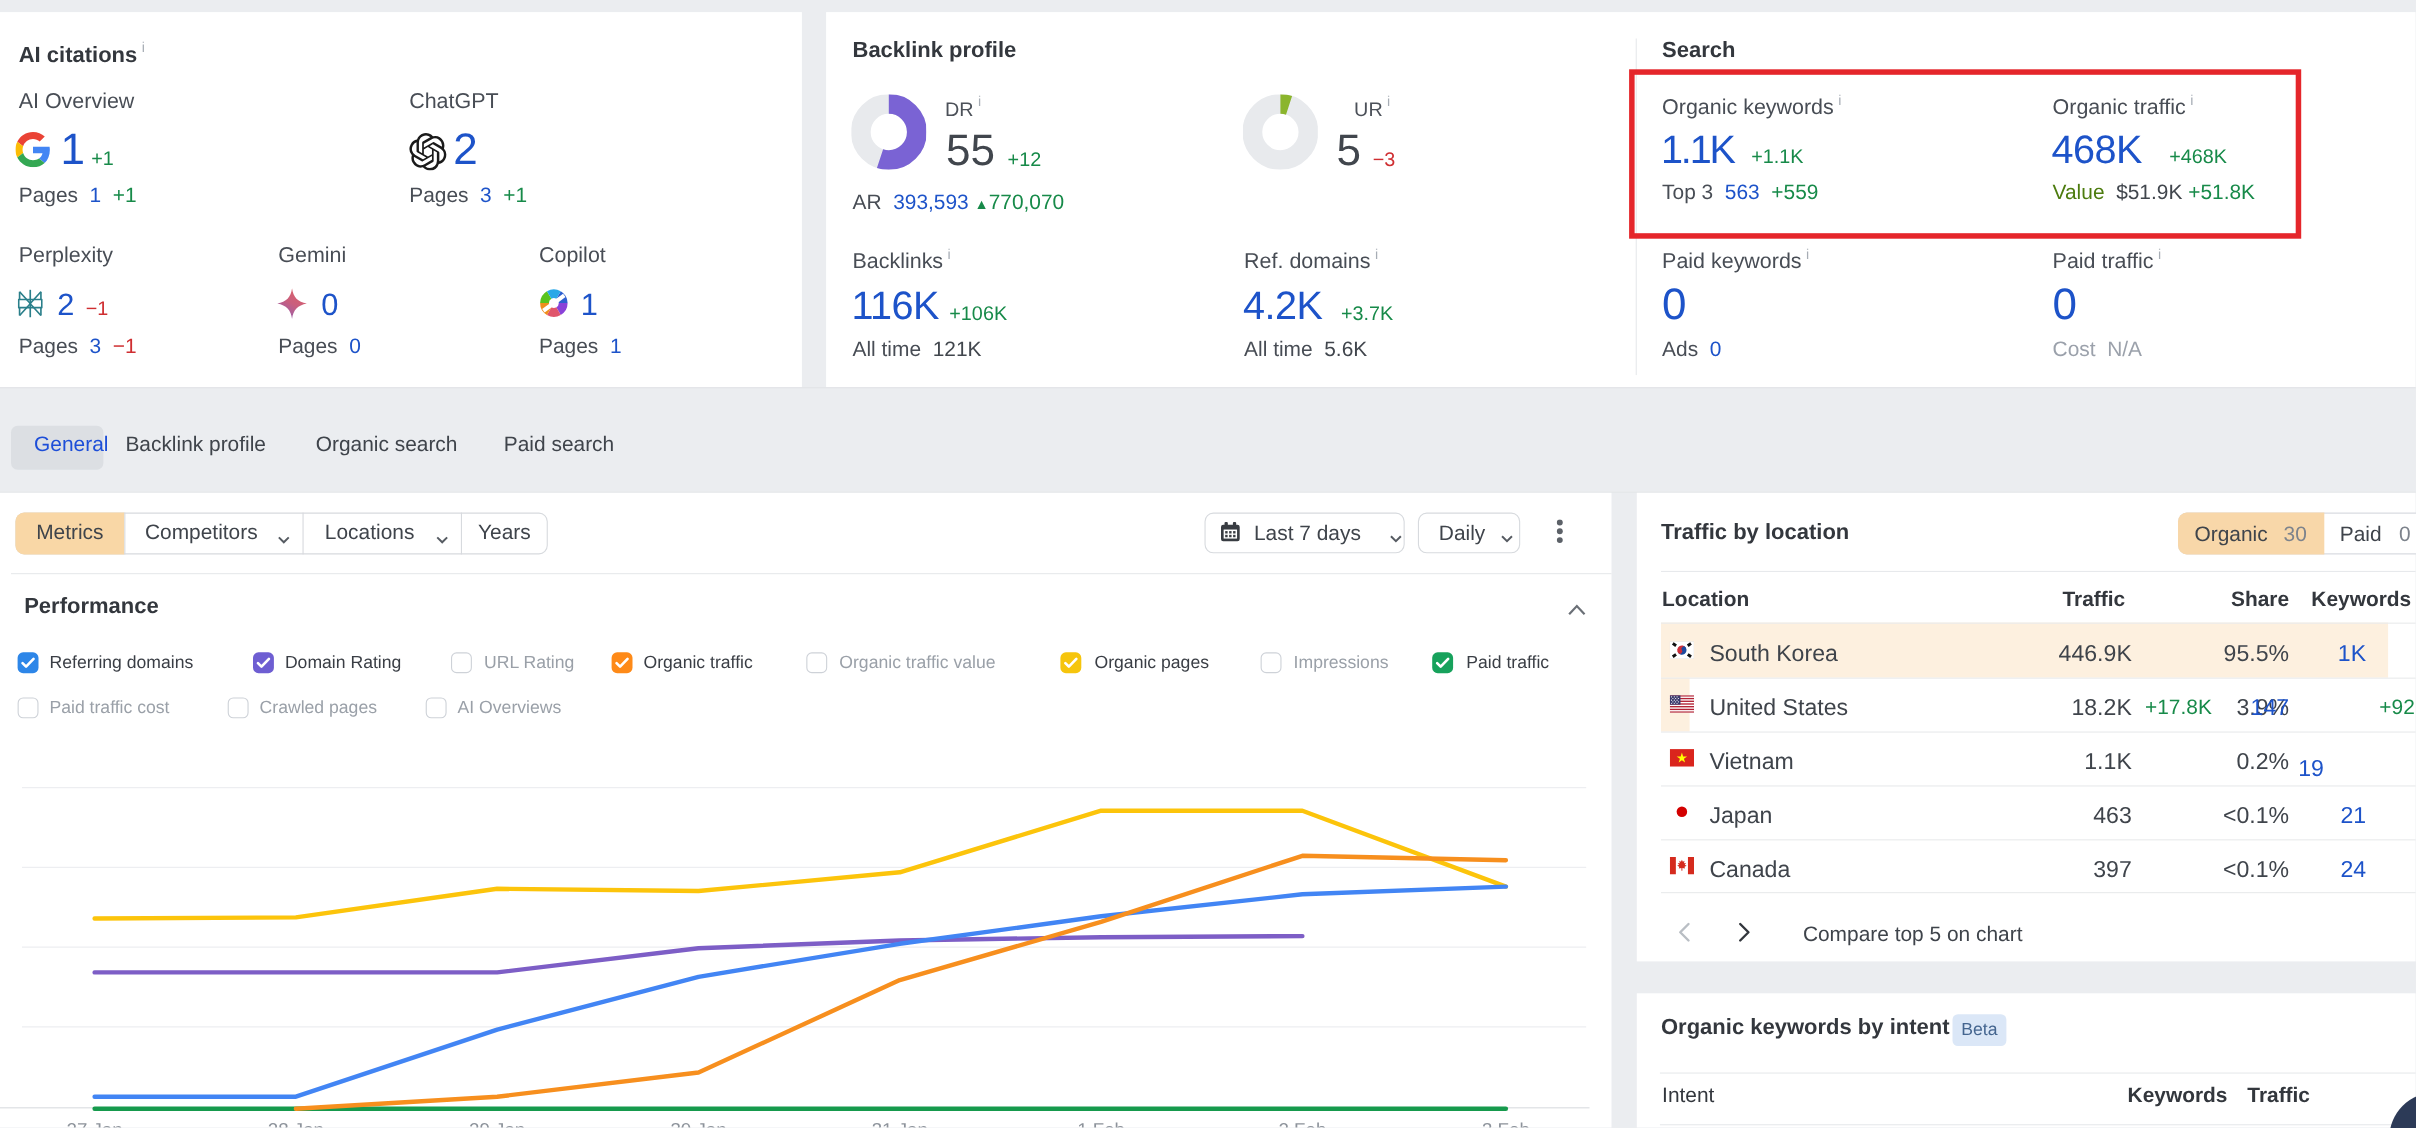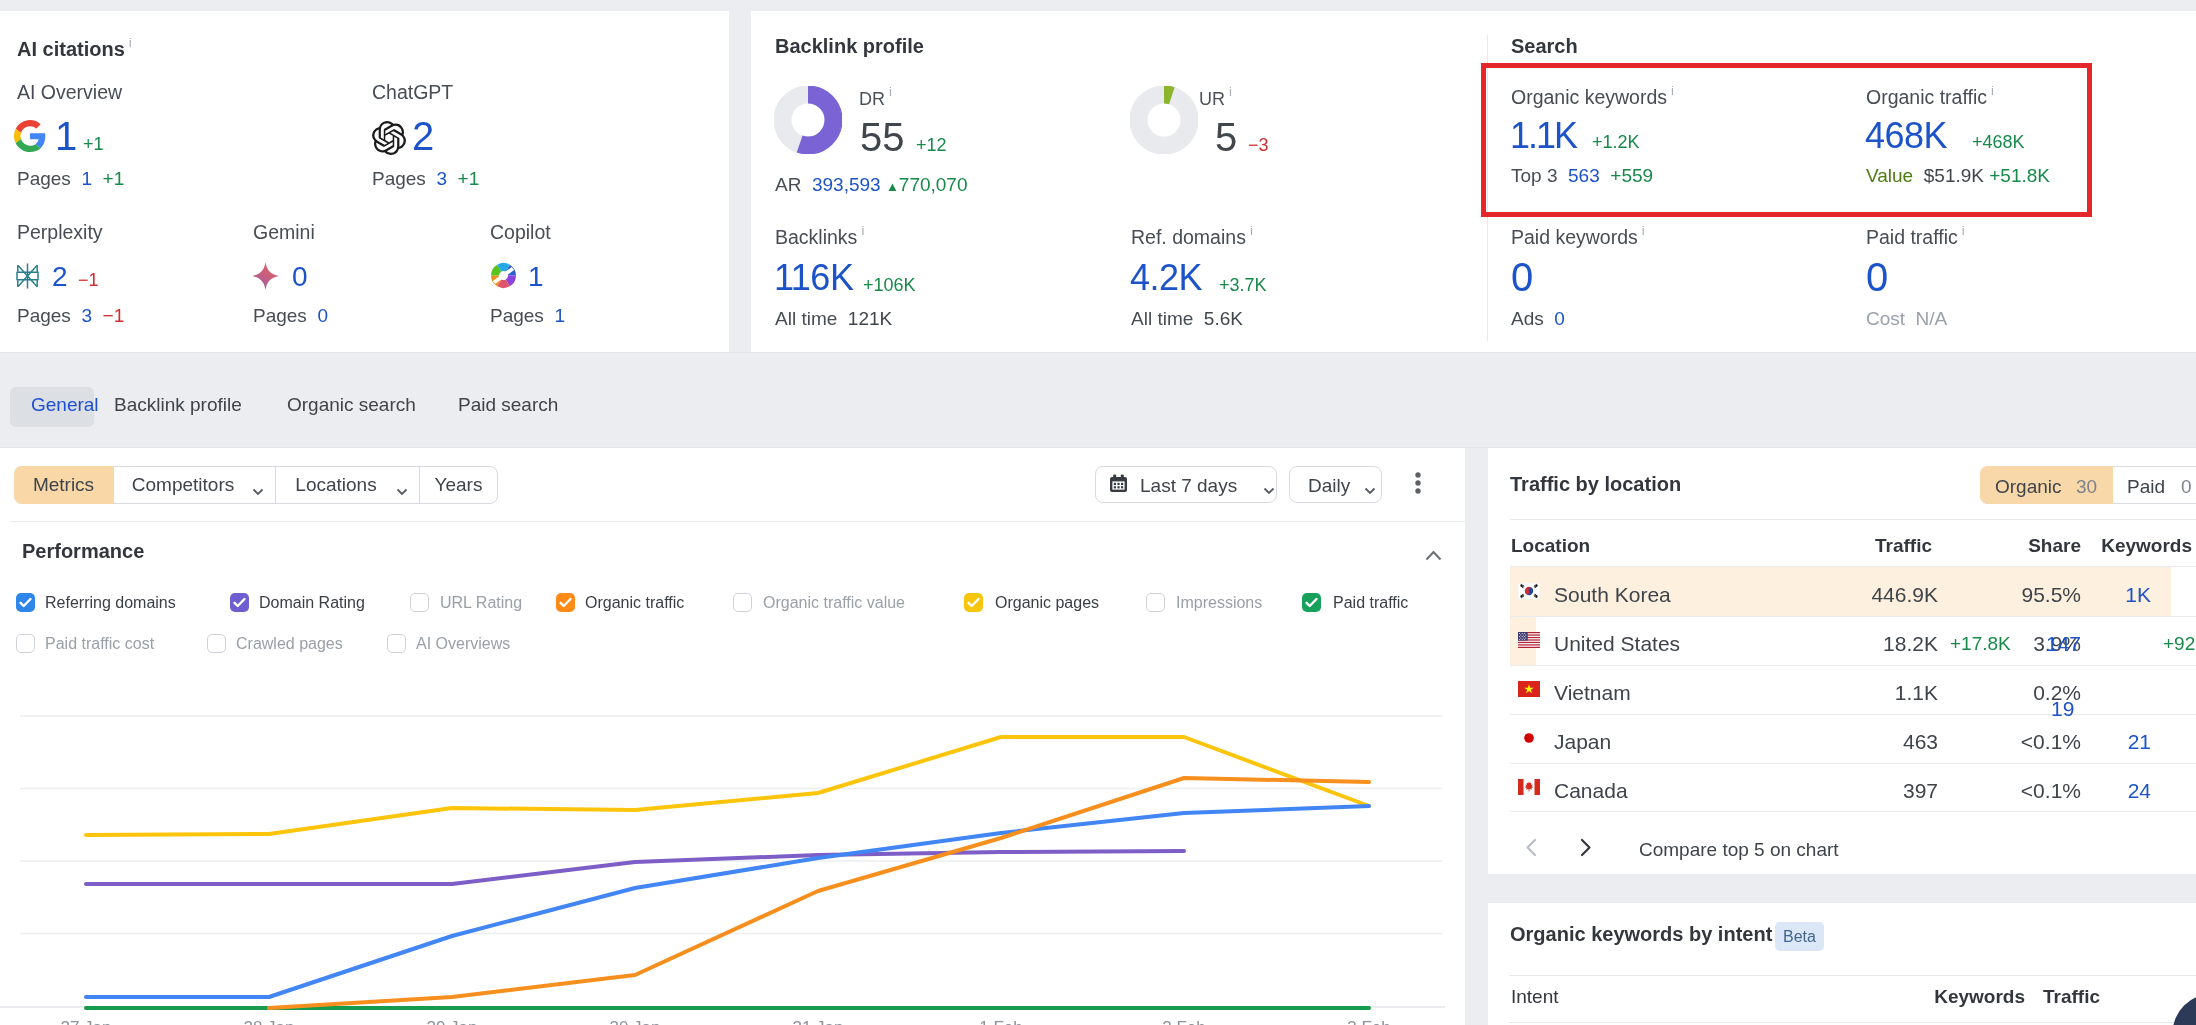--- a/index.html
+++ b/index.html
@@ -111,38 +111,38 @@
   <div class="abs" style="left:109px;top:106px;font-size:40px;color:#41464d;line-height:1">55</div>
   <div class="abs d20 grn" style="left:165px;top:125px">+12</div>
   <div class="abs d19" style="left:24px;top:164px"><span style="color:#484d55">AR</span>&nbsp;&nbsp;<span class="blu">393,593</span>&nbsp;<span class="grn"><span style="font-size:13px">▲</span>770,070</span></div>
 
   <div class="abs" style="left:379px;top:75px;width:68px;height:68px">
     <svg width="68" height="68" viewBox="0 0 68 68">
       <circle cx="34" cy="34" r="25.5" fill="none" stroke="#e8eaed" stroke-width="18"></circle>
       <circle cx="34" cy="34" r="25.5" fill="none" stroke="#8bb52d" stroke-width="18" stroke-dasharray="8.01 160.22" transform="rotate(-90 34 34)"></circle>
     </svg>
   </div>
-  <div class="abs" style="left:448px;top:74px;color:#4c5159;font-size:18px;line-height:1">UR<span class="sup">i</span></div>
+  <div class="abs" style="left:480px;top:74px;color:#4c5159;font-size:18px;line-height:1">UR<span class="sup">i</span></div>
   <div class="abs" style="left:464px;top:106px;font-size:40px;color:#41464d;line-height:1">5</div>
   <div class="abs d20 red" style="left:497px;top:125px">−3</div>
 
   <div class="abs lbl" style="left:24px;top:213px">Backlinks<span class="sup">i</span></div>
   <div class="abs big" style="left:23px;top:249px">116K</div>
   <div class="abs d20 grn" style="left:112px;top:265px">+106K</div>
   <div class="abs d19" style="left:24px;top:298px"><span style="color:#484d55">All time</span>&nbsp;&nbsp;<span style="color:#41464d">121K</span></div>
 
   <div class="abs lbl" style="left:380px;top:213px">Ref. domains<span class="sup">i</span></div>
   <div class="abs big" style="left:379px;top:249px">4.2K</div>
   <div class="abs d20 grn" style="left:468px;top:265px">+3.7K</div>
   <div class="abs d19" style="left:380px;top:298px"><span style="color:#484d55">All time</span>&nbsp;&nbsp;<span style="color:#41464d">5.6K</span></div>
 
   <div class="abs t20b" style="left:760px;top:25px">Search</div>
   <div class="abs lbl" style="left:760px;top:73px">Organic keywords<span class="sup">i</span></div>
   <div class="abs big" style="left:759px;top:107px;letter-spacing:-2px">1.1K</div>
-  <div class="abs d20 grn" style="left:841px;top:122px">+1.2K</div>
+  <div class="abs d20 grn" style="left:841px;top:122px">+1.1K</div>
   <div class="abs d19" style="left:760px;top:155px"><span style="color:#484d55">Top 3</span>&nbsp;&nbsp;<span class="blu">563</span>&nbsp;&nbsp;<span class="grn">+559</span></div>
   <div class="abs lbl" style="left:1115px;top:73px">Organic traffic<span class="sup">i</span></div>
   <div class="abs big" style="left:1114px;top:107px">468K</div>
   <div class="abs d20 grn" style="left:1221px;top:122px">+468K</div>
   <div class="abs d19" style="left:1115px;top:155px"><span style="color:#4d7c0f">Value</span>&nbsp;&nbsp;<span style="color:#41464d">$51.9K</span>&nbsp;<span class="grn">+51.8K</span></div>
   <div class="abs lbl" style="left:760px;top:213px">Paid keywords<span class="sup">i</span></div>
   <div class="abs" style="left:760px;top:246px;font-size:40px;color:#1d53c9;line-height:1">0</div>
   <div class="abs d19" style="left:760px;top:298px"><span style="color:#484d55">Ads</span>&nbsp;&nbsp;<span class="blu">0</span></div>
   <div class="abs lbl" style="left:1115px;top:213px">Paid traffic<span class="sup">i</span></div>
   <div class="abs" style="left:1115px;top:246px;font-size:40px;color:#1d53c9;line-height:1">0</div>
@@ -377,21 +377,21 @@
   <div class="abs rowt blu" style="left:563px;width:100px;top:136px;text-align:right">1K</div>
   <div class="abs rowt" style="left:66px;top:185px">United States</div>
   <div class="abs rowt" style="left:344px;width:106px;top:185px;text-align:right">18.2K</div>
   <div class="abs d19 grn" style="left:462px;top:186px">+17.8K</div>
   <div class="abs rowt" style="left:493px;width:100px;top:185px;text-align:right">3.9%</div>
   <div class="abs rowt blu" style="left:558px;width:100px;top:185px;text-align:left">147</div>
   <div class="abs d19 grn" style="left:675px;top:186px">+92</div>
   <div class="abs rowt" style="left:66px;top:234px">Vietnam</div>
   <div class="abs rowt" style="left:344px;width:106px;top:234px;text-align:right">1.1K</div>
   <div class="abs rowt" style="left:493px;width:100px;top:234px;text-align:right">0.2%</div>
-  <div class="abs rowt blu" style="left:563px;width:100px;top:250px;text-align:left">19</div>
+  <div class="abs rowt blu" style="left:563px;width:100px;top:240px;text-align:center">19</div>
   <div class="abs rowt" style="left:66px;top:283px">Japan</div>
   <div class="abs rowt" style="left:344px;width:106px;top:283px;text-align:right">463</div>
   <div class="abs rowt" style="left:493px;width:100px;top:283px;text-align:right">&lt;0.1%</div>
   <div class="abs rowt blu" style="left:563px;width:100px;top:283px;text-align:right">21</div>
   <div class="abs rowt" style="left:66px;top:332px">Canada</div>
   <div class="abs rowt" style="left:344px;width:106px;top:332px;text-align:right">397</div>
   <div class="abs rowt" style="left:493px;width:100px;top:332px;text-align:right">&lt;0.1%</div>
   <div class="abs rowt blu" style="left:563px;width:100px;top:332px;text-align:right">24</div>
 
   <div class="abs" style="left:37px;top:390px"><svg width="12" height="19" viewBox="0 0 12 19" fill="none" stroke="#b9bec4" stroke-width="2.2" stroke-linecap="round" stroke-linejoin="round">

